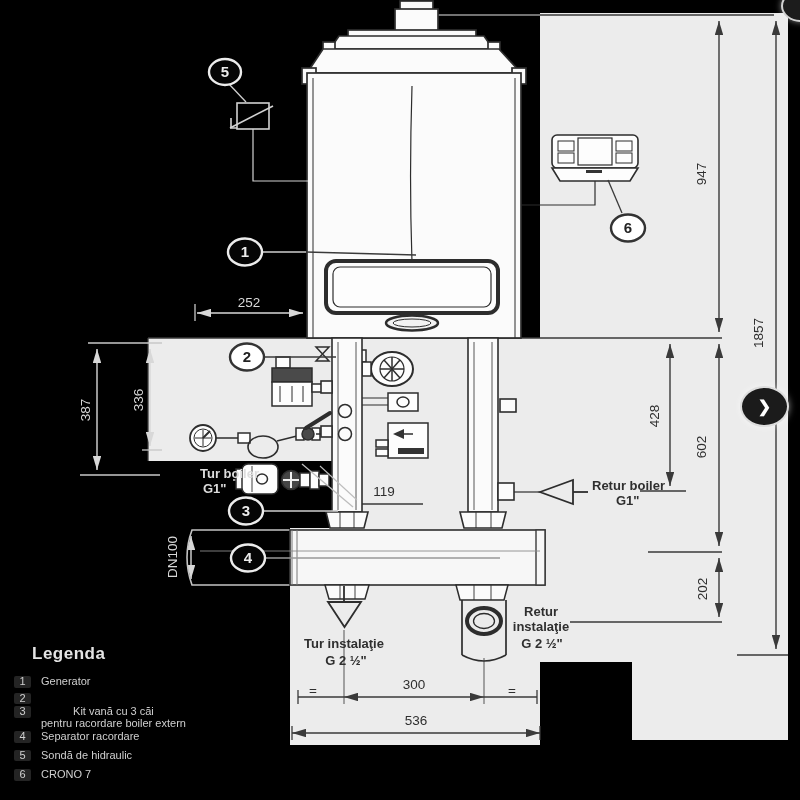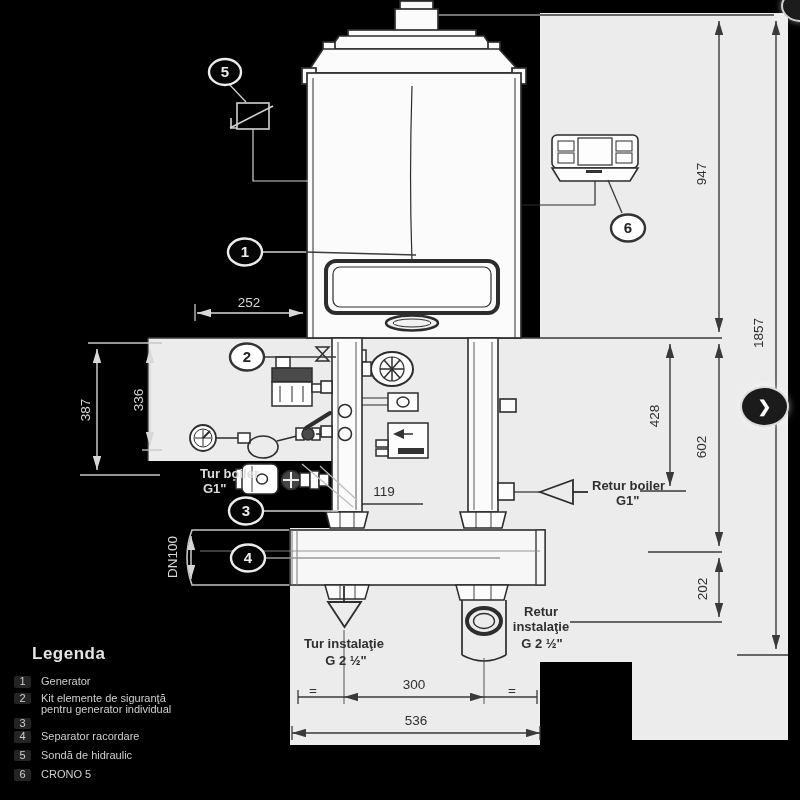--- a/index.html
+++ b/index.html
@@ -11,21 +11,21 @@
   .dimL{font-size:13.5px;fill:#d8d8d8;}
   .lblD{font-size:13px;font-weight:600;fill:#2f2f2f;}
   .lblL{font-size:13px;font-weight:600;fill:#dcdcdc;}
   .coD{font-size:15px;font-weight:600;fill:#222;}
   .coL{font-size:15px;font-weight:600;fill:#ececec;}
   #legend{position:absolute;left:8px;top:644px;width:272px;color:#cfcfcf;}
   #legend .title{font-size:17px;font-weight:bold;letter-spacing:.5px;color:#e4e4e4;margin:0 0 9px 24px;}
   #legend .row{display:flex;align-items:flex-start;font-size:11px;line-height:11.5px;}
   #legend .num{min-width:13px;text-align:center;margin:0 10px 0 6px;background:rgba(255,255,255,.14);
     border-radius:2px;padding:0 2px;}
-  #legend .lbl{white-space:pre-line;}
+  #legend .lbl{white-space:pre-line;text-align:center;}
   .mt12{margin-top:12px}.mt5{margin-top:5px}.mt2{margin-top:2px}.mt7{margin-top:7px}.mt8{margin-top:8px}
   #next-btn{position:absolute;left:740px;top:386px;width:45px;height:37px;border-radius:50%;
     background:#1b1b1b;border:2px solid rgba(255,255,255,.85);box-shadow:0 0 7px rgba(255,255,255,.55);
     color:#fff;font-size:16px;font-weight:bold;display:flex;align-items:center;justify-content:center;
     cursor:pointer;}
   #corner-btn{position:absolute;left:781px;top:-10px;width:36px;height:28px;border-radius:50%;
     background:#1c1c1c;border:2px solid rgba(255,255,255,.8);box-shadow:0 0 6px rgba(255,255,255,.5);}
 </style>
 </head>
 <body>
@@ -325,37 +325,37 @@
 </svg>
 
 <div id="legend">
   <div class="title">Legenda</div>
   <div class="row mt12">
     <span class="num">1</span>
     <span class="lbl">Generator</span>
   </div>
   <div class="row mt5">
     <span class="num">2</span>
-    <span class="lbl">Kit elemente de siguranţă
-pentru generator individual</span>
   </div>
   <div class="row mt2">
     <span class="num">3</span>
+    <span class="lbl">Kit vană cu 3 căi
+pentru racordare boiler extern</span>
   </div>
   <div class="row mt2">
     <span class="num">4</span>
     <span class="lbl">Separator racordare</span>
   </div>
   <div class="row mt7">
     <span class="num">5</span>
     <span class="lbl">Sondă de hidraulic</span>
   </div>
   <div class="row mt8">
     <span class="num">6</span>
-    <span class="lbl">CRONO 5</span>
+    <span class="lbl">CRONO 7</span>
   </div>
 </div>
 
 <div id="next-btn">
   <span>❯</span>
 </div>
 <div id="corner-btn"></div>
 </div>
 
 </body></html>

